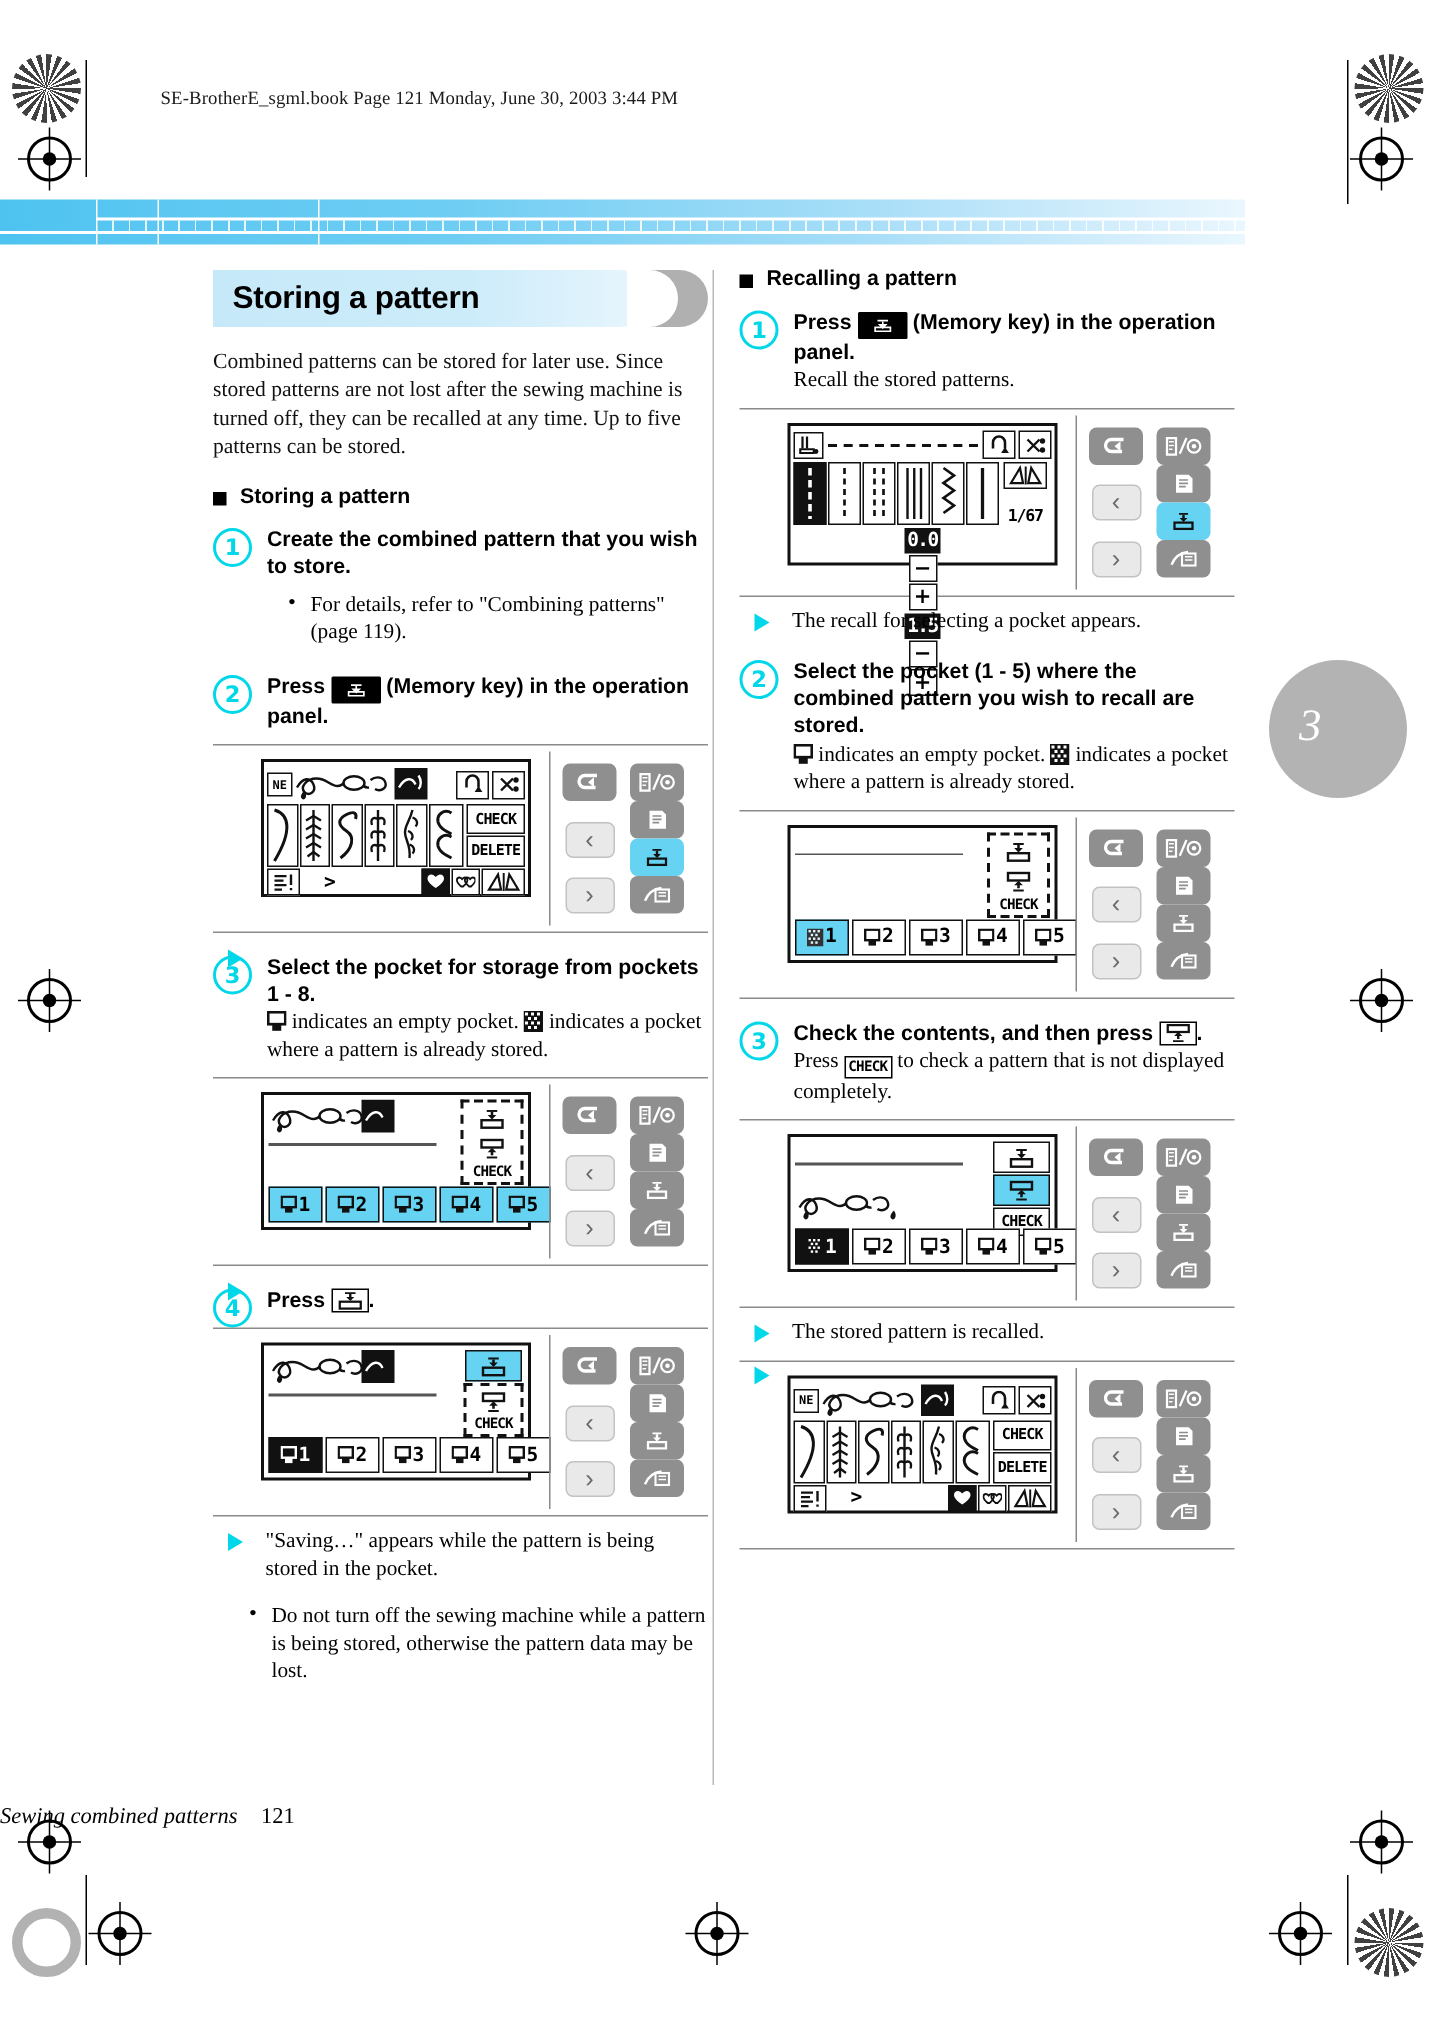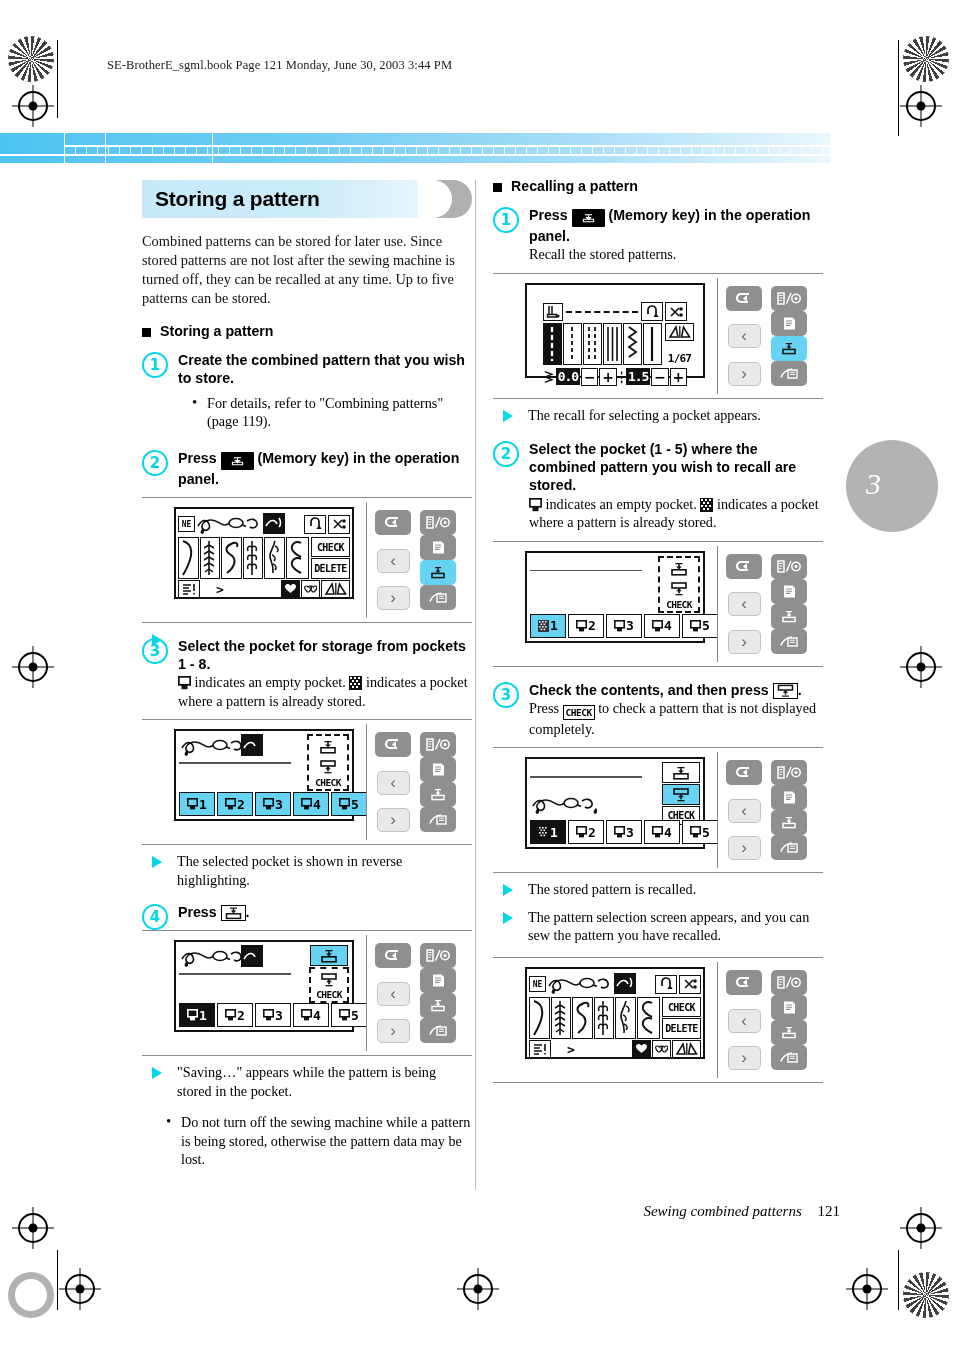--- a/index.html
+++ b/index.html
@@ -124,21 +124,21 @@
   .checkkey { border:1.8px solid #111; background:#fff; font-family:"DejaVu Sans Mono", monospace;
      font-size:10px; font-weight:bold; letter-spacing:-.6px; display:flex; align-items:center; justify-content:center; }
 
   
   .chaptab { position:absolute; left:846px; top:440px; width:92px; height:92px;
     border-radius:50%; background:#b3b3b3; }
   .chaptab span { position:absolute; left:20px; top:27px; color:#fff; font-size:30px;
     font-style:italic; font-family:"Liberation Serif", serif; }
 
   
-  .footer { position:absolute; left:0; right:0; top:1203px; text-align:right; padding-right:114px;
+  .footer { position:absolute; left:0; right:0; top:1203px; text-align:left; padding-right:114px;
     font-family:"Liberation Serif", serif; font-size:15px; }
   .footer .ttl { font-style:italic; }
   .footer .pg { font-style:normal; margin-left:12px; }
 
   .stitchsvg { display:block; }
 </style>
 </head>
 <body>
 
 <div class="cornerprint" style="left:8px; top:36px;"></div>
@@ -567,21 +567,20 @@
                 <path d="M11 6.2h5M11 8.4h5" stroke="#fff" stroke-width="1"></path>
               </svg>
           </div>
         </div>
       </div>
     </div>
   </div>
 
   <div class="result">
     <div class="tri"></div>
-    <span>The selected pocket is shown in reverse highlighting.</span>
   </div>
 
   <div class="step" style="margin-top:14px;">
     <div class="circnum">4</div>
     <div class="step-head">
       <span>Press</span>
       <span class="chip">
         <svg width="19" height="14" viewBox="0 0 19 14">
             <path d="M6 1.5h7v1.2H6z" fill="#111"></path>
             <path d="M9.5 2.7v3.4" stroke="#111" stroke-width="1.6"></path>
@@ -744,21 +743,21 @@
         <path d="M4.4 8.2h10.2v2.6H4.4z" fill="none" stroke="#fff" stroke-width="1.1"></path>
           </svg>
       </span>
       <span>(Memory key) in the operation panel.</span>
     </div>
     <div class="step-sub">Recall the stored patterns.</div>
   </div>
 
   <div class="lcdfig">
     <div class="inner">
-      <div class="lcdscreen" style="width:180px;height:95px;padding:16px;">
+      <div class="lcdscreen" style="width:180px;height:95px;padding:2px;">
 
         <div style="display:flex;align-items:center;height:22px;">
           <div class="keybox" style="width:20px;height:18px;">
             <svg width="15" height="14" viewBox="0 0 15 14">
                 <path d="M3 1v8M6 1v8" stroke="#111" stroke-width="1.5"></path>
                 <path d="M1.5 9.5h9v2.5h-9z" fill="none" stroke="#111" stroke-width="1.4"></path>
                 <circle cx="12" cy="11" r="1.6" fill="#111"></circle>
               </svg>
           </div>
           <div style="flex:1;border-top:2px dashed #111;margin:0 3px;height:1px;"></div>
@@ -816,21 +815,21 @@
               <svg width="24" height="14" viewBox="0 0 24 14">
                   <path d="M2 12L8 2l2 10z" fill="none" stroke="#111" stroke-width="1.5"></path>
                   <path d="M11.8 1v12" stroke="#111" stroke-width="1.3"></path>
                   <path d="M21.5 12L15.5 2l-2 10z" fill="none" stroke="#111" stroke-width="1.5"></path>
                 </svg>
             </div>
             <div style="font:bold 11px 'DejaVu Sans Mono',monospace;letter-spacing:-.8px;">1/67</div>
           </div>
         </div>
 
-        <div style="display:flex;align-items:center;height:22px;gap:1px;margin-top:1px;">
+        <div style="display:flex;align-items:center;height:22px;gap:1px;margin-top:1px;flex-direction:column;">
           <svg width="13" height="16" viewBox="0 0 13 16">
               <path d="M2 2l8 3-8 3 8 3-8 3" stroke="#111" stroke-width="1.5" fill="none"></path>
             </svg>
           <div style="background:#111;color:#fff;font:bold 13px 'DejaVu Sans Mono',monospace;padding:1px 2px;letter-spacing:-1px;">0.0</div>
           <div class="keybox" style="width:19px;height:18px;font:bold 14px 'DejaVu Sans',sans-serif;">−</div>
           <div class="keybox" style="width:19px;height:18px;font:bold 14px 'DejaVu Sans',sans-serif;">+</div>
           <svg width="8" height="16" viewBox="0 0 8 16">
               <path d="M4 2v3M4 7v3M4 12v3" stroke="#111" stroke-width="1.6"></path>
             </svg>
           <div style="background:#111;color:#fff;font:bold 13px 'DejaVu Sans Mono',monospace;padding:1px 2px;letter-spacing:-1px;">1.5</div>
@@ -1204,21 +1203,20 @@
       </div>
     </div>
   </div>
 
   <div class="result">
     <div class="tri"></div>
     <span>The stored pattern is recalled.</span>
   </div>
   <div class="result" style="margin-top:-4px;">
     <div class="tri"></div>
-    <span>The pattern selection screen appears, and you can sew the pattern you have recalled.</span>
   </div>
 
   <div class="lcdfig" style="margin-top:10px;">
     <div class="inner">
       <div class="lcdscreen" style="width:180px;height:92px;padding:2px;">
         <div style="display:flex;align-items:center;height:26px;">
           <div style="border:1.6px solid #111;width:17px;height:16px;display:flex;align-items:center;justify-content:center;font:bold 8px 'DejaVu Sans Mono',monospace;">NE</div>
           <svg width="100" height="24" viewBox="0 0 100 24">
             <path d="M3 14c4-7 9-7 11-2s-3 8-6 5 1-9 8-9 9 5 14 5 6-6 11-5 5 7 10 6" stroke="#111" stroke-width="1.6" fill="none"></path>
             <path d="M8 16c-3 3-3 5-1 6 2 0 3-3 1-6z" fill="#111"></path>

